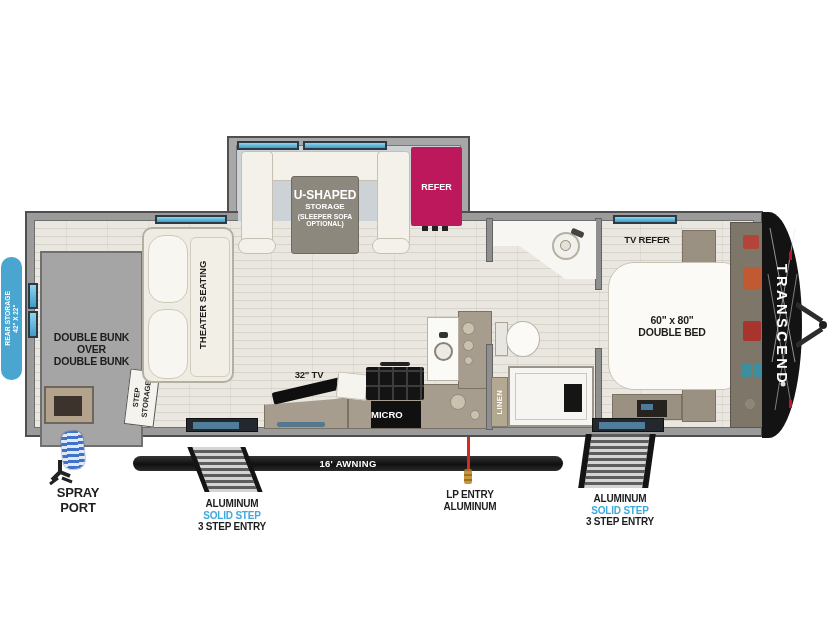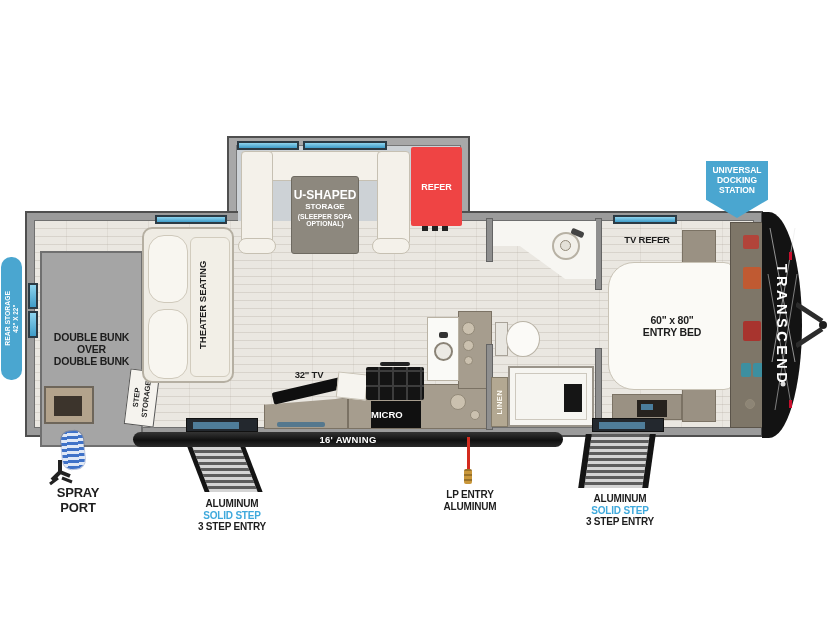--- a/index.html
+++ b/index.html
@@ -57,21 +57,21 @@
   <div class="abs seat" style="left:377px;top:151px;width:33px;height:94px;"></div>
   <div class="abs seat" style="left:238px;top:238px;width:38px;height:16px;border-radius:8px;"></div>
   <div class="abs seat" style="left:372px;top:238px;width:38px;height:16px;border-radius:8px;"></div>
   <div class="abs" style="left:291px;top:176px;width:68px;height:78px;background:#8d887e;border:1px solid #6e6a61;border-radius:3px;color:#fff;text-align:center;padding-top:11px;font-weight:700;">
     <span style="display:block;font-size:12px;">U-SHAPED</span>
     <span style="display:block;font-size:8px;">STORAGE</span>
     <span style="display:block;font-size:6.8px;margin-top:2px;">(SLEEPER SOFA</span>
     <span style="display:block;font-size:6.8px;">OPTIONAL)</span>
   </div>
 
-  <div class="abs" style="left:411px;top:147px;width:51px;height:79px;background:#ef4444;border-radius:2px;display:flex;align-items:center;justify-content:center;">
+  <div class="abs" style="left:411px;top:147px;width:51px;height:79px;background:#be185d;border-radius:2px;display:flex;align-items:center;justify-content:center;">
     <span style="color:#fff;font-size:9px;font-weight:700;">REFER</span>
   </div>
   <div class="abs" style="left:422px;top:226px;width:30px;height:5px;background:repeating-linear-gradient(90deg,#222 0 6px,transparent 6px 10px);"></div>
 
   <div class="abs" style="left:40px;top:227px;width:103px;height:196px;background:#a5a5a5;border:2px solid #707070;display:flex;flex-direction:column;justify-content:center;margin-top:24px;">
     <div class="lbl" style="font-size:10.5px;line-height:1.15;">
       <span>DOUBLE BUNK</span>
       <span>OVER</span>
       <span>DOUBLE BUNK</span>
     </div>
@@ -141,21 +141,21 @@
 
   <div class="abs lbl" style="left:612px;top:234px;width:70px;font-size:9.5px;">TV REFER</div>
   <div class="abs tan" style="left:682px;top:230px;width:34px;height:34px;background:#9a9183;"></div>
   <div class="abs tan" style="left:682px;top:388px;width:34px;height:34px;background:#9a9183;"></div>
   <div class="abs tan" style="left:612px;top:394px;width:70px;height:26px;background:#9a9183;">
     <div class="abs" style="left:24px;top:5px;width:30px;height:17px;background:#26221e;"></div>
     <div class="abs" style="left:28px;top:9px;width:12px;height:6px;background:#4a7d9c;"></div>
   </div>
   <div class="abs" style="left:608px;top:262px;width:128px;height:128px;background:#fbfaf6;border:1px solid #c9c3b6;border-radius:26px 12px 12px 26px;display:flex;flex-direction:column;align-items:center;justify-content:center;">
     <span class="lbl" style="font-size:10.5px;">60" x 80"</span>
-    <span class="lbl" style="font-size:10.5px;">ENTRY BED</span>
+    <span class="lbl" style="font-size:10.5px;">DOUBLE BED</span>
   </div>
 
   <div class="abs" style="left:730px;top:222px;width:34px;height:206px;background:#7e7668;border:1px solid #5b544a;">
     <div class="abs" style="left:12px;top:12px;width:16px;height:14px;background:#b2443a;border-radius:2px;"></div>
     <div class="abs" style="left:12px;top:44px;width:18px;height:22px;background:#c05a32;border-radius:2px;"></div>
     <div class="abs" style="left:12px;top:98px;width:18px;height:20px;background:#a8342e;border-radius:2px;"></div>
     <div class="abs" style="left:10px;top:140px;width:10px;height:14px;background:#3d8fa0;border-radius:2px;"></div>
     <div class="abs" style="left:22px;top:140px;width:10px;height:14px;background:#3d8fa0;border-radius:2px;"></div>
     <div class="abs circle" style="left:14px;top:176px;width:10px;height:10px;background:#8d8576;"></div>
   </div>
@@ -171,21 +171,21 @@
       <rect x="27" y="188" width="3" height="8" fill="#c8102e"></rect>
     </svg>
     <span style="transform:rotate(90deg);white-space:nowrap;color:#fff;font-weight:700;font-size:14.5px;letter-spacing:3.5px;">TRANSCEND</span>
   </div>
 
   <svg class="abs" style="left:796px;top:300px;" width="32" height="50">
     <path d="M0,4 L26,21 M0,46 L26,29" stroke="#2c2c2c" stroke-width="5"></path>
     <circle cx="27" cy="25" r="4" fill="#1f1f1f"></circle>
   </svg>
 
-  <div class="abs" style="left:133px;top:432px;width:430px;height:15px;background:linear-gradient(#343434,#101010 55%,#2a2a2a);border-radius:8px;display:flex;align-items:center;justify-content:center;">
+  <div class="abs" style="left:133px;top:456px;width:430px;height:15px;background:linear-gradient(#343434,#101010 55%,#2a2a2a);border-radius:8px;display:flex;align-items:center;justify-content:center;">
     <span style="color:#fff;font-size:9.5px;font-weight:700;letter-spacing:.3px;">16' AWNING</span>
   </div>
 
   <div class="abs" style="left:186px;top:418px;width:72px;height:14px;background:#23282e;border:1px solid #111;">
     <div class="abs" style="left:6px;top:3px;width:46px;height:7px;background:#4f7d9a;"></div>
   </div>
   <div class="abs" style="left:592px;top:418px;width:72px;height:14px;background:#23282e;border:1px solid #111;">
     <div class="abs" style="left:6px;top:3px;width:46px;height:7px;background:#4f7d9a;"></div>
   </div>
 
@@ -194,25 +194,20 @@
 
   <div class="abs" style="left:62px;top:431px;width:22px;height:38px;border-radius:9px;transform:rotate(-5deg);background:repeating-linear-gradient(0deg,#3f72c8 0 3px,#dfe8f6 3px 6px);box-shadow:0 0 0 1px rgba(50,80,150,.35);"></div>
   <svg class="abs" style="left:46px;top:458px;" width="32" height="28">
     <path d="M14,2 L14,16 M6,22 L14,14 L24,18" stroke="#222" stroke-width="4" fill="none"></path>
     <path d="M4,26 L12,20 M16,20 L26,24" stroke="#222" stroke-width="3" fill="none"></path>
   </svg>
 
   <div class="abs" style="left:467px;top:437px;width:3px;height:34px;background:#d42b1e;"></div>
   <div class="abs" style="left:464px;top:469px;width:8px;height:15px;background:repeating-linear-gradient(0deg,#c9973a 0 3px,#9a7228 3px 5px);border-radius:2px;"></div>
 
-  <div class="abs blue-badge" style="left:706px;top:161px;width:62px;height:57px;clip-path:polygon(0 0,100% 0,100% 68%,50% 100%,0 68%);text-align:center;padding-top:5px;font-weight:700;font-size:8.5px;line-height:1.15;">
-    <span style="display:block;">UNIVERSAL</span>
-    <span style="display:block;">DOCKING</span>
-    <span style="display:block;">STATION</span>
-  </div>
 
   <div class="abs blue-badge" style="left:1px;top:257px;width:21px;height:123px;border-radius:10px;display:flex;align-items:center;justify-content:center;">
     <div style="writing-mode:vertical-rl;transform:rotate(180deg);text-align:center;font-weight:700;line-height:1.35;">
       <span style="display:block;font-size:6.8px;">REAR STORAGE</span>
       <span style="display:block;font-size:6.4px;">42" X 22"</span>
     </div>
   </div>
 
   <div class="abs lbl" style="left:48px;top:486px;width:60px;font-size:13px;line-height:1.15;">
     <span>SPRAY</span>

